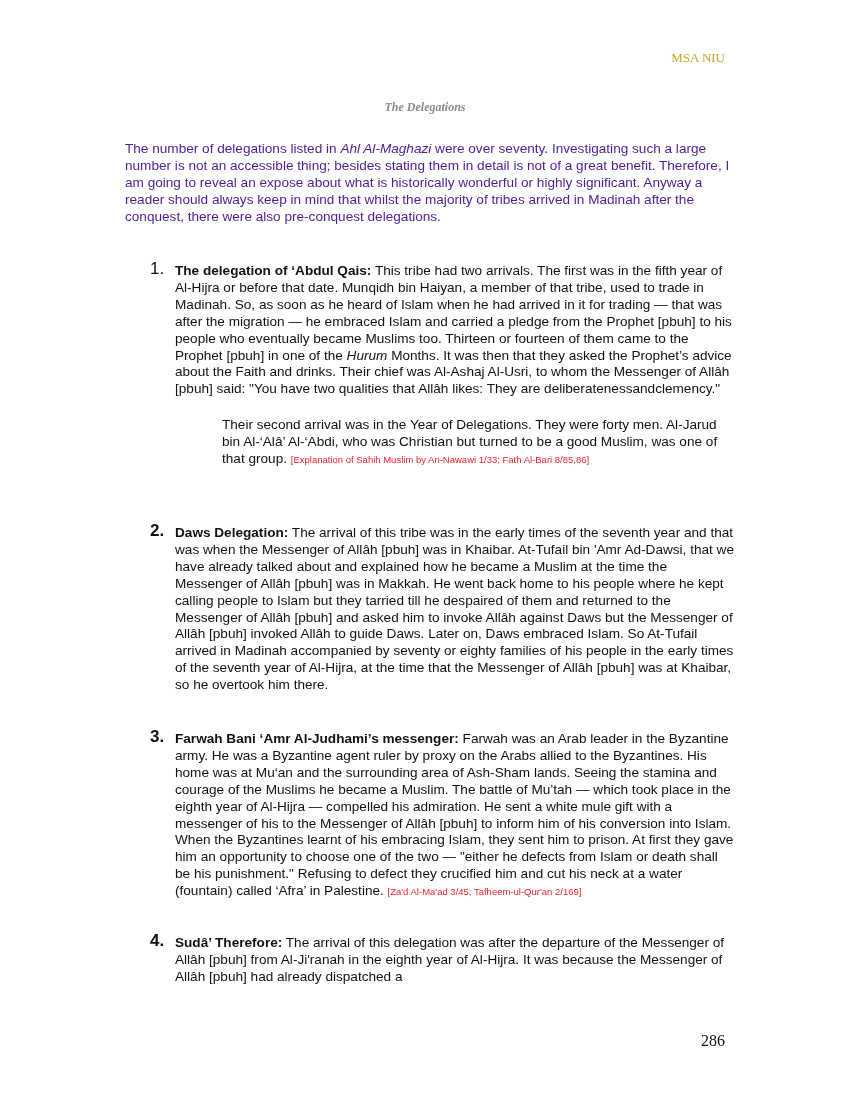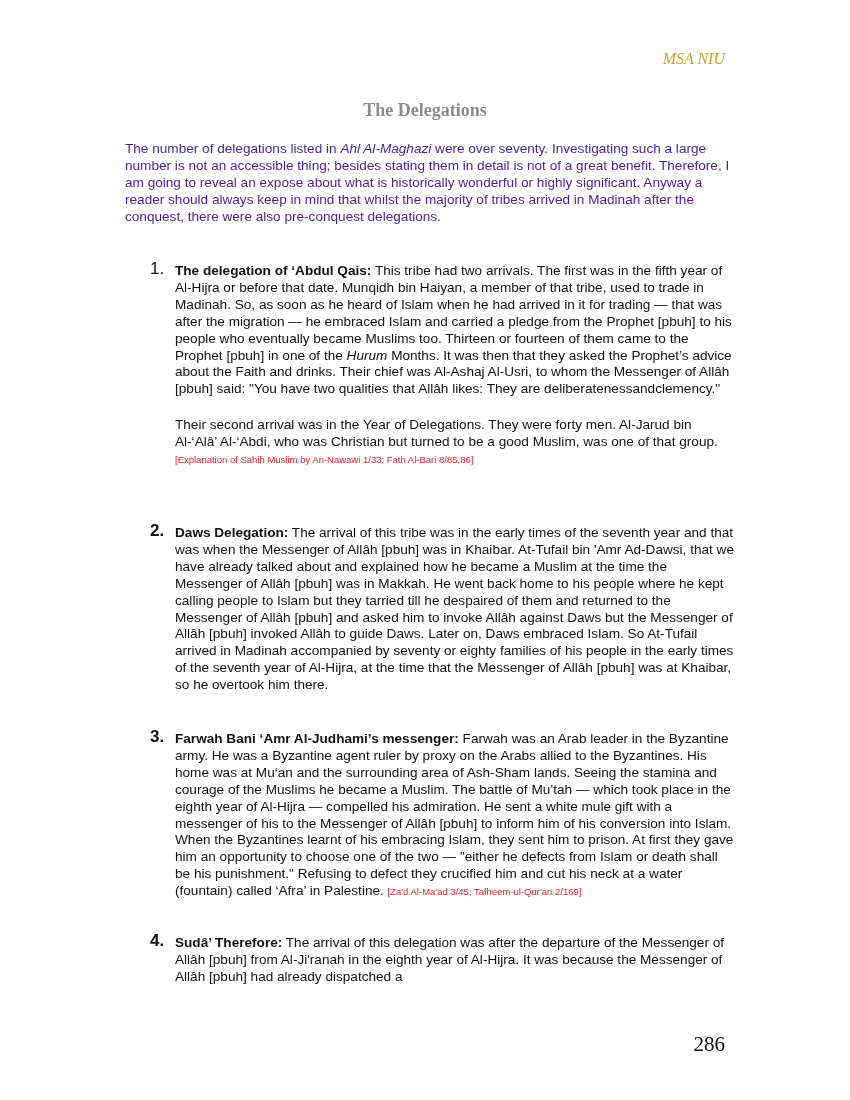--- a/index.html
+++ b/index.html
@@ -1,57 +1,57 @@
 <!DOCTYPE html>
 <html><head>
   <meta charset="utf-8">
   <style>
     html, body { margin: 0; padding: 0; background: #ffffff; }
     body { width: 850px; height: 1100px; position: relative; overflow: hidden; }
     .page { position: absolute; left: 0; top: 0; width: 850px; height: 1100px; }
     .header-mark {
       position: absolute; right: 125px; top: 50px;
-      font-family: "Liberation Serif", serif; font-size: 16px; color: #c9a227; font-style: italic;
+      font-family: "Liberation Serif", serif; font-size: 13px; color: #c9a227;
     }
     .title {
       position: absolute; left: 0; width: 850px; top: 100px; text-align: center;
-      font-family: "Liberation Serif", serif; font-weight: bold; font-size: 18px; color: #8c8c8c;
+      font-family: "Liberation Serif", serif; font-weight: bold; font-size: 12px; color: #8c8c8c; font-style: italic;
     }
     .intro {
       position: absolute; left: 125px; top: 141px; width: 605px;
       font-family: "Liberation Sans", sans-serif; font-size: 13.6px; line-height: 16.9px; color: #4c1d95;
     }
     .list { position: absolute; left: 145px; width: 590px; font-family: "Liberation Sans", sans-serif; font-size: 13.6px; line-height: 16.9px; color: #111; }
     .item { position: relative; padding-left: 30px; }
     .num { position: absolute; left: 5px; top: -2px; font-size: 17px; font-weight: bold; }
     .num.light { font-weight: normal; }
     .lead { font-weight: bold; text-align: right; }
     .ref { color: #e8242b; font-size: 9.5px; }
     .para { display: block; }
     .page-number {
       position: absolute; right: 125px; top: 1032px;
-      font-family: "Liberation Serif", serif; font-size: 21px; color: #111;
+      font-family: "Liberation Serif", serif; font-size: 16px; color: #111;
     }
   </style>
 </head>
 <body>
 
 <div class="page">
   <div class="header-mark">MSA NIU</div>
   <div class="title">The Delegations</div>
 
   <p class="intro" style="margin:0;">
     <span>The number of delegations listed in </span><i>Ahl Al-Maghazi</i><span> were over seventy. Investigating such a large number is not an accessible thing; besides stating them in detail is not of a great benefit. Therefore, I am going to reveal an expose about what is historically wonderful or highly significant. Anyway a reader should always keep in mind that whilst the majority of tribes arrived in Madinah after the conquest, there were also pre-conquest delegations.</span>
   </p>
 
   <div class="list" style="top:263px;">
     <div class="item">
       <span class="num light">1.</span>
       <span class="para"><span class="lead">The delegation of ‘Abdul Qais:</span><span> This tribe had two arrivals. The first was in the fifth year of Al-Hijra or before that date. Munqidh bin Haiyan, a member of that tribe, used to trade in Madinah. So, as soon as he heard of Islam when he had arrived in it for trading — that was after the migration — he embraced Islam and carried a pledge from the Prophet [pbuh] to his people who eventually became Muslims too. Thirteen or fourteen of them came to the Prophet [pbuh] in one of the </span><i>Hurum</i><span> Months. It was then that they asked the Prophet’s advice about the Faith and drinks. Their chief was Al-Ashaj Al-Usri, to whom the Messenger of Allâh [pbuh] said: "You have two qualities that Allâh likes: They are deliberatenessandclemency."</span></span>
-      <span class="para" style="margin-top:19px;"><span>Their second arrival was in the Year of Delegations. They were forty men. Al-Jarud bin Al-‘Alâ’ Al-‘Abdi, who was Christian but turned to be a good Muslim, was one of that group. </span><span class="ref">[Explanation of Sahih Muslim by An-Nawawi 1/33; Fath Al-Bari 8/85,86]</span></span>
+      <span class="para" style="margin-top:19px;margin-left:47px;"><span>Their second arrival was in the Year of Delegations. They were forty men. Al-Jarud bin Al-‘Alâ’ Al-‘Abdi, who was Christian but turned to be a good Muslim, was one of that group. </span><span class="ref">[Explanation of Sahih Muslim by An-Nawawi 1/33; Fath Al-Bari 8/85,86]</span></span>
     </div>
   </div>
 
   <div class="list" style="top:525px;">
     <div class="item">
       <span class="num">2.</span>
       <span class="para"><span class="lead">Daws Delegation:</span><span> The arrival of this tribe was in the early times of the seventh year and that was when the Messenger of Allâh [pbuh] was in Khaibar. At-Tufail bin 'Amr Ad-Dawsi, that we have already talked about and explained how he became a Muslim at the time the Messenger of Allâh [pbuh] was in Makkah. He went back home to his people where he kept calling people to Islam but they tarried till he despaired of them and returned to the Messenger of Allâh [pbuh] and asked him to invoke Allâh against Daws but the Messenger of Allâh [pbuh] invoked Allâh to guide Daws. Later on, Daws embraced Islam. So At-Tufail arrived in Madinah accompanied by seventy or eighty families of his people in the early times of the seventh year of Al-Hijra, at the time that the Messenger of Allâh [pbuh] was at Khaibar, so he overtook him there.</span></span>
     </div>
   </div>
 

